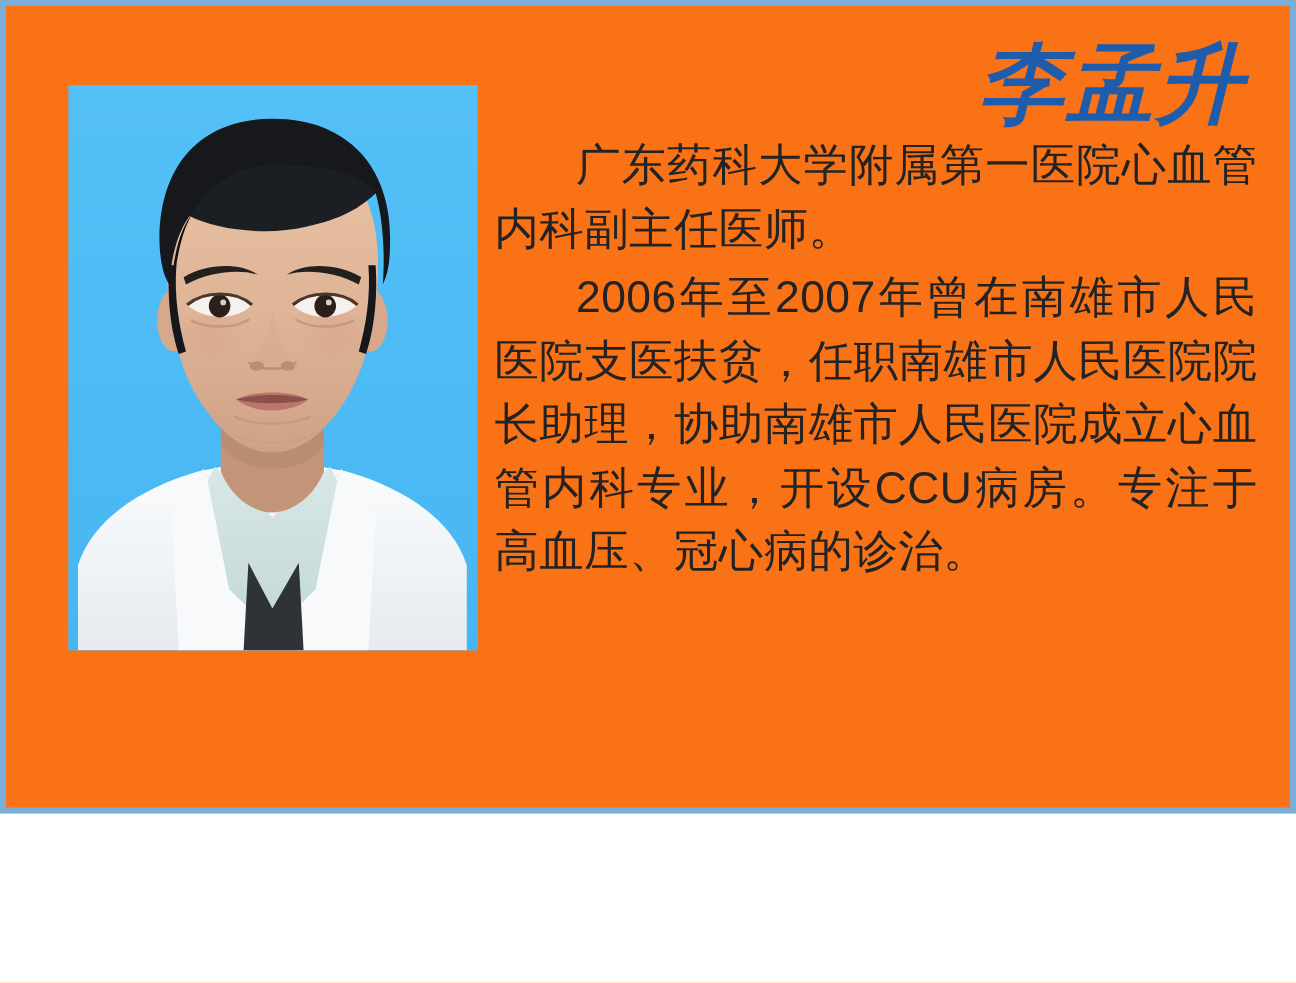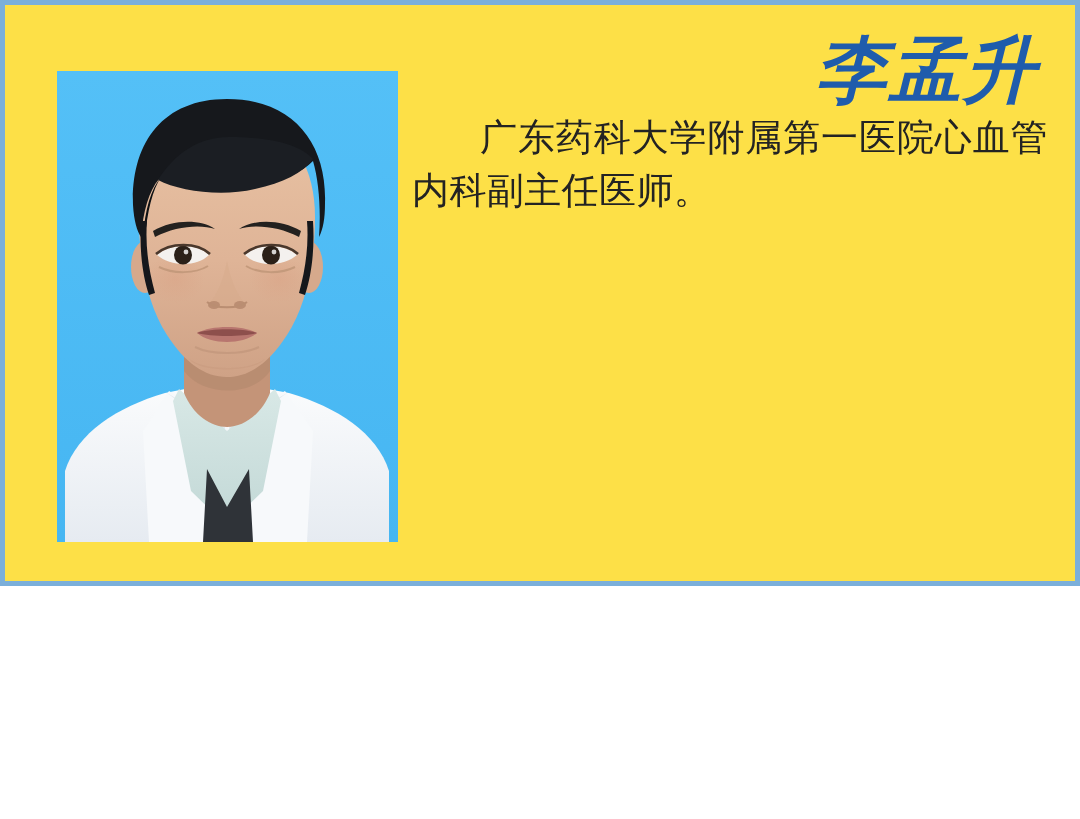--- a/index.html
+++ b/index.html
@@ -7,22 +7,22 @@
     padding: 0;
     background: #ffffff;
   }
   body {
     font-family: "Liberation Sans", "DejaVu Sans", sans-serif;
   }
 
   .card {
     position: relative;
     width: 1080px;
-    height: 586px;
-    background: #fde047;
+    height: 678px;
+    background: #f97316;
     box-sizing: border-box;
     border: 5px solid #7bafda;
     overflow: hidden;
   }
 
   
   .photo-frame {
     position: absolute;
     left: 52px;
     top: 66px;
@@ -170,15 +170,16 @@
   </div>
 
   <div class="signature">
     <svg viewBox="0 0 250 92">
       <text class="sig-text" x="125" y="72" text-anchor="middle">李孟升</text>
     </svg>
   </div>
 
   <div class="bio">
     <p>广东药科大学附属第一医院心血管内科副主任医师。</p>
+    <p>2006年至2007年曾在南雄市人民医院支医扶贫，任职南雄市人民医院院长助理，协助南雄市人民医院成立心血管内科专业，开设CCU病房。专注于高血压、冠心病的诊治。</p>
   </div>
 
 </div>
 
 </body></html>

